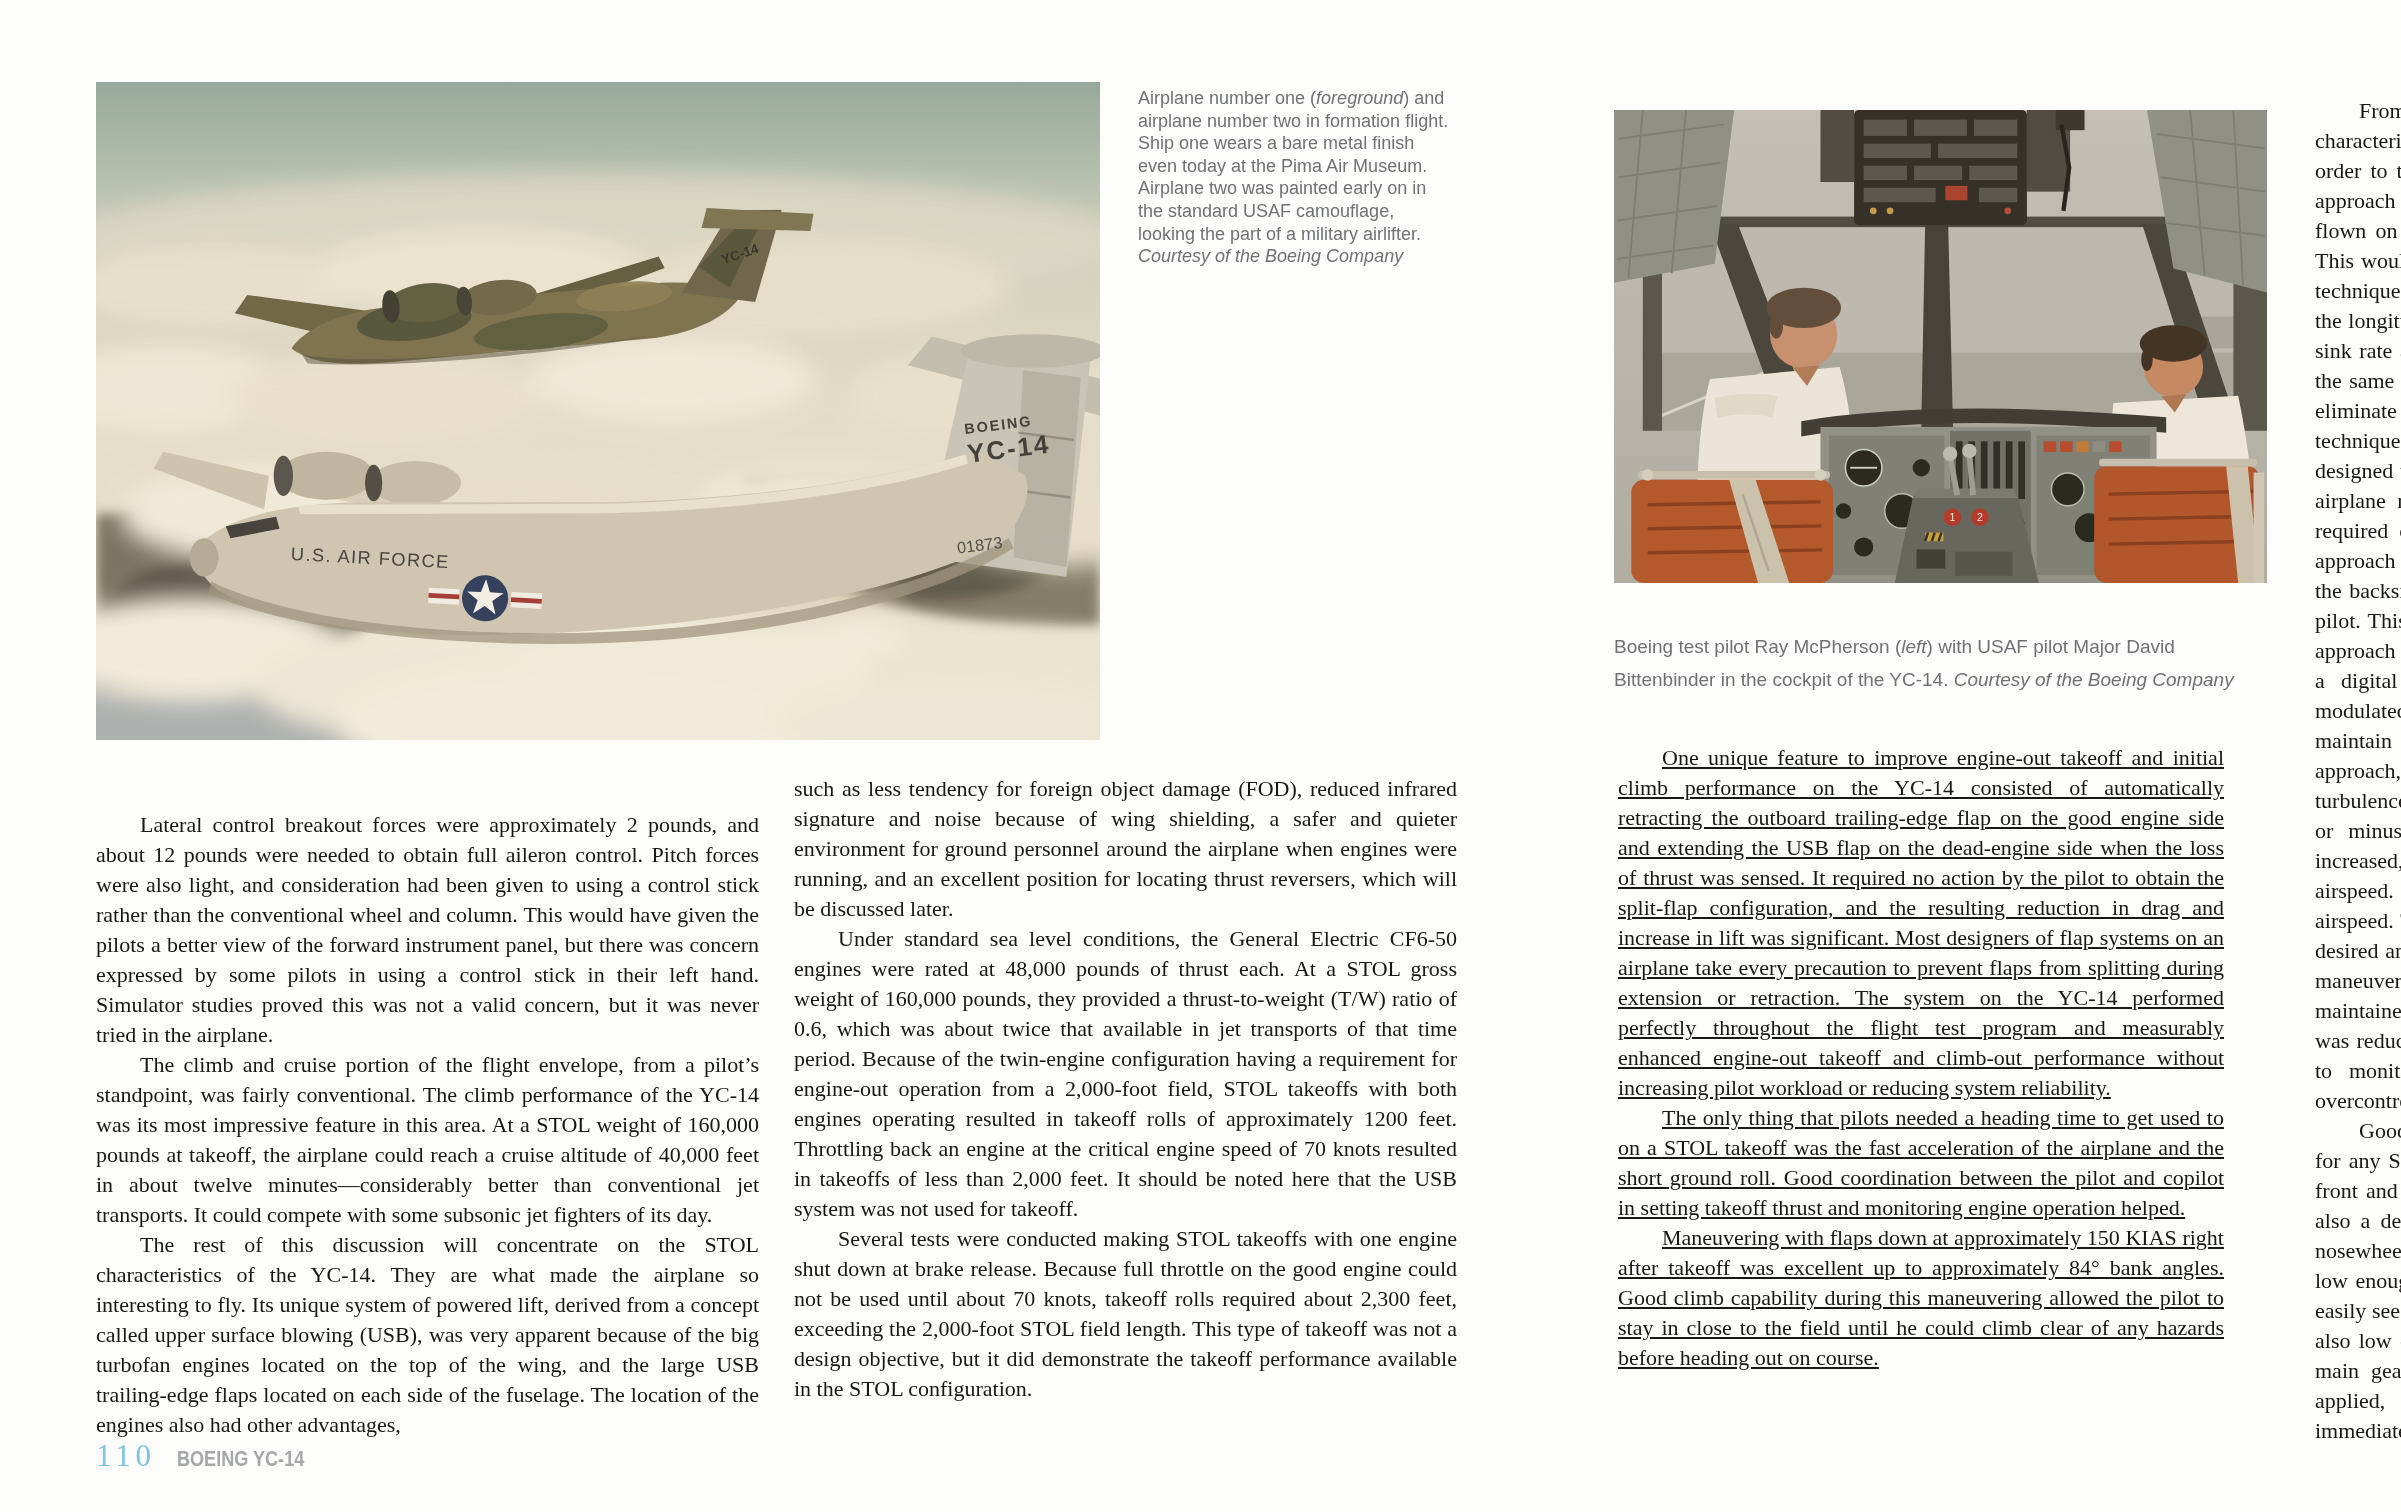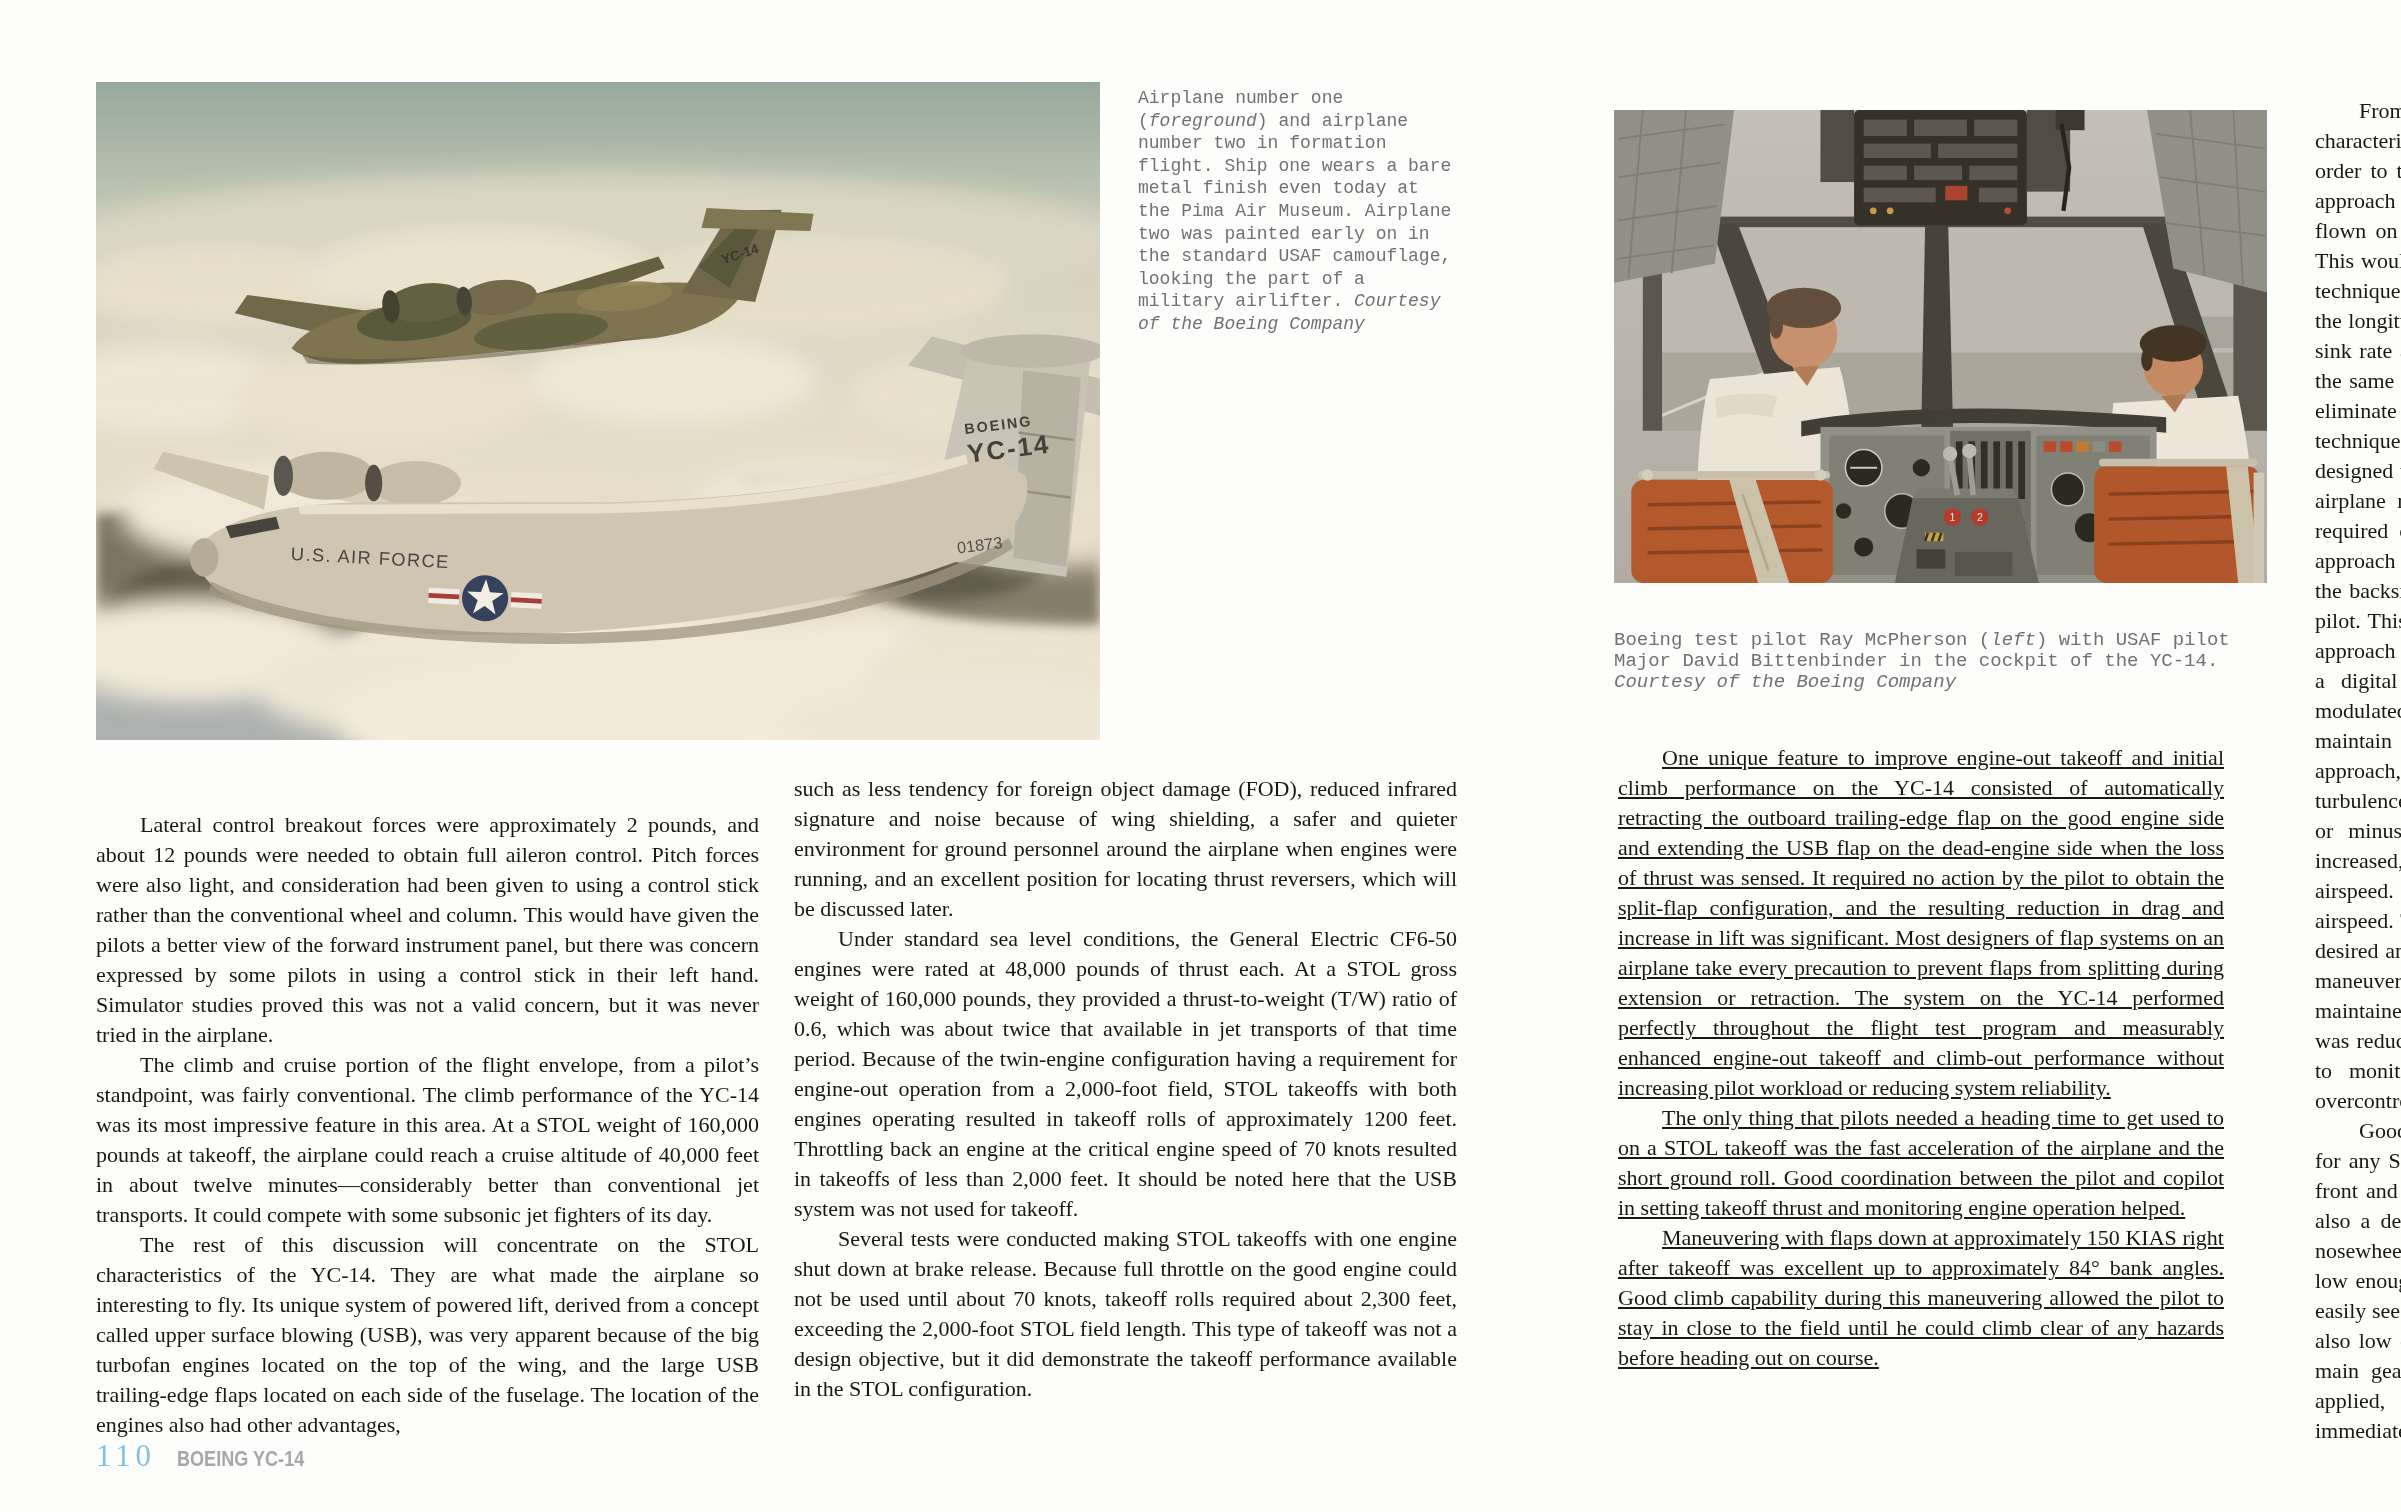--- a/index.html
+++ b/index.html
@@ -3,23 +3,23 @@
 <meta charset="utf-8">
 <style>
   html,body{margin:0;padding:0;background:#dcdcdc;}
   .spread{position:relative;width:3026px;height:1513px;background:#fdfdfc;overflow:hidden;}
   figure{position:absolute;margin:0;padding:0;}
   figure svg{display:block;width:100%;height:100%;}
   .col{position:absolute;text-align:justify;font-family:"Liberation Serif","DejaVu Serif",serif;
        font-size:22px;line-height:30px;color:#191713;}
   .col p{margin:0;padding:0;}
   .col p.indent{text-indent:44px;}
-  .caption{position:absolute;font-family:Liberation Mono, monospace;color:#6f7173;}
+  .caption{position:absolute;font-family:Liberation Sans, sans-serif;color:#6f7173;}
   .cap-left{font-size:18px;line-height:22.6px;}
-  .cap-right{font-size:19px;line-height:21px;}
+  .cap-right{font-size:19px;line-height:33px;}
   .caption i{font-style:italic;}
   .footer{position:absolute;display:flex;align-items:baseline;top:1439px;}
   .footer-left{left:96px;gap:21px;}
   .pagenum{font-family:"Liberation Serif","DejaVu Serif",serif;font-size:31px;line-height:34px;
            color:#7fc2e4;letter-spacing:4.8px;}
   .chapter{font-family:"Liberation Sans","DejaVu Sans",sans-serif;font-weight:700;font-size:22.6px;
            line-height:34px;color:#a6a7a9;display:inline-block;transform:scaleX(.80);}
   .footer-left .chapter{transform-origin:left center;}
   #left-photo{left:96px;top:82px;width:1004px;height:658px;}
   #left-caption{left:1138px;top:87px;width:317px;}

